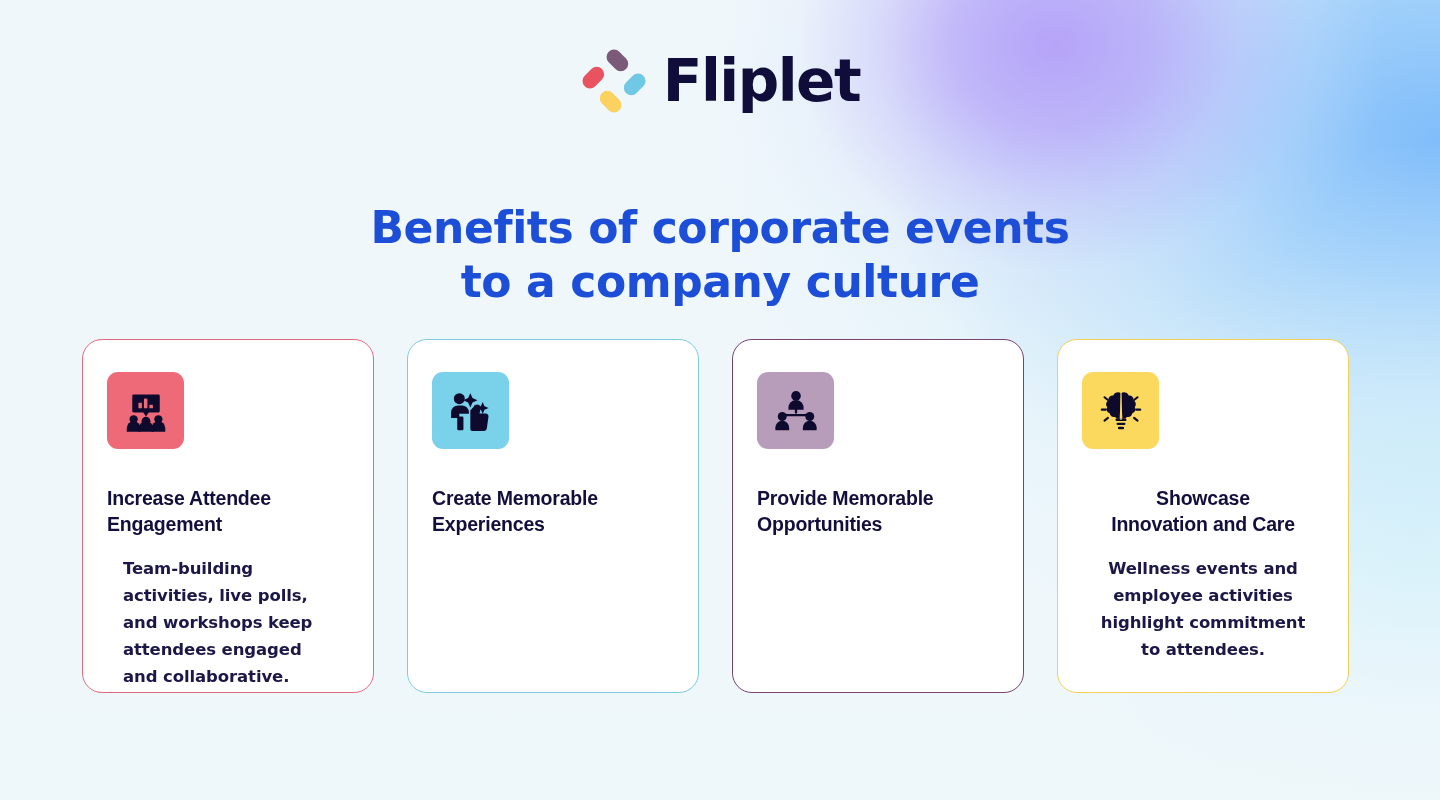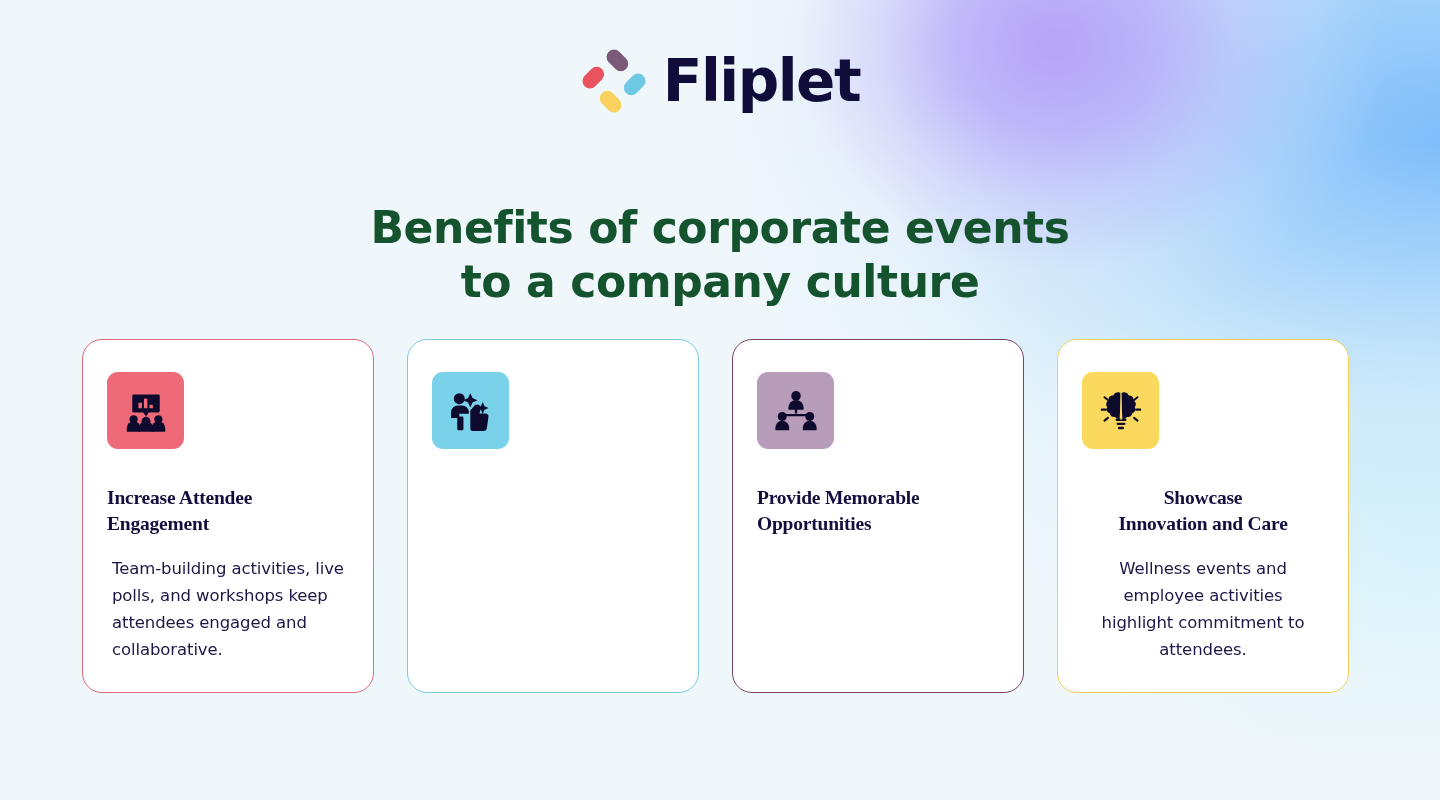--- a/index.html
+++ b/index.html
@@ -137,37 +137,37 @@
     align-items: center;
     justify-content: center;
     margin-bottom: 36px;
   }
   .card-icon svg {
     display: block;
     width: 44px;
     height: 44px;
   }
   .card-title {
-    font-family: Liberation Serif, serif;
+    font-family: Liberation Sans, sans-serif;
     font-size: 19.5px;
     font-weight: bold;
     line-height: 26px;
     letter-spacing: -0.2px;
     color: #120f3d;
     margin: 8px 0 18px 0;
     white-space: pre-line;
   }
   .card-body {
     font-family: "DejaVu Sans", sans-serif;
     font-size: 16.5px;
-    font-weight: normal;
+    font-weight: bold;
     line-height: 27px;
     letter-spacing: -0.1px;
     color: #1b1747;
-    margin: 5px;
+    margin: 16px;
   }
 </style>
 </head>
 <body>
 
 <div id="page" style="background-color: rgb(239, 247, 251);">
 
   <div class="bg-layer bg-blue"></div>
   <div class="bg-layer bg-purple"></div>
   <div class="bg-layer bg-cyan"></div>
@@ -180,21 +180,21 @@
         <g transform="rotate(45 50 50)">
           <rect x="14" y="14" width="36" height="22" rx="11" fill="#7b5a79"></rect>
           <rect x="64" y="14" width="22" height="36" rx="11" fill="#6fc8e4"></rect>
           <rect x="50" y="64" width="36" height="22" rx="11" fill="#fbd15f"></rect>
           <rect x="14" y="50" width="22" height="36" rx="11" fill="#e8535f"></rect>
         </g>
       </svg>
       <div class="logo-word" style="color: rgb(16, 13, 59);">Fliplet</div>
     </div>
 
-    <h1 class="headline" style="color: #14532d;">Benefits of corporate events
+    <h1 class="headline" style="color: #1d4ed8;">Benefits of corporate events
 to a company culture</h1>
 
     <div class="cards">
 
       <div class="card" style="border-color: rgb(224, 105, 122);">
         <div class="card-icon" style="background: rgb(239, 106, 120);">
           <svg viewBox="0 0 64 64">
             <g fill="#0d0a2e">
               <path d="M14 8 h36 a2 2 0 0 1 2 2 v22 a2 2 0 0 1 -2 2 h-14 l-4 6 -4 -6 h-14 a2 2 0 0 1 -2 -2 v-22 a2 2 0 0 1 2 -2 z"></path>
             </g>
@@ -224,20 +224,22 @@
             <g fill="#0d0a2e">
               <circle cx="15" cy="14" r="8"></circle>
               <path d="M3 42 v-8 a10 10 0 0 1 10 -10 h6 a10 10 0 0 1 10 10 v2 h-14 v6 z"></path>
               <rect x="12" y="40" width="9" height="20" rx="2"></rect>
               <path d="M31 6 l3.2 7.2 7.2 3.2 -7.2 3.2 -3.2 7.2 -3.2 -7.2 -7.2 -3.2 7.2 -3.2 z"></path>
               <path d="M49 19 l2.6 6 6 2.6 -6 2.6 -2.6 6 -2.6 -6 -6 -2.6 6 -2.6 z"></path>
               <path d="M38 22 c-2 4 -5 7 -7 9 v27 a3 3 0 0 0 3 3 h17 a4 4 0 0 0 4 -3.6 l2.4 -17 a4 4 0 0 0 -4 -4.6 h-9 l1.6 -7 a5 5 0 0 0 -4.6 -6.4 a3 3 0 0 0 -2.8 1.6 z"></path>
             </g>
           </svg>
         </div>
+        <div class="card-title">Create Memorable
+Experiences</div>
       </div>
 
       <div class="card" style="border-color: rgb(119, 68, 109);">
         <div class="card-icon" style="background: rgb(184, 157, 186);">
           <svg viewBox="0 0 64 64">
             <g stroke="#0d0a2e" stroke-width="3.4" fill="none" stroke-linecap="round">
               <path d="M32 22 v12"></path>
               <path d="M13 38 h38"></path>
               <path d="M13 38 v5"></path>
               <path d="M51 38 v5"></path>

